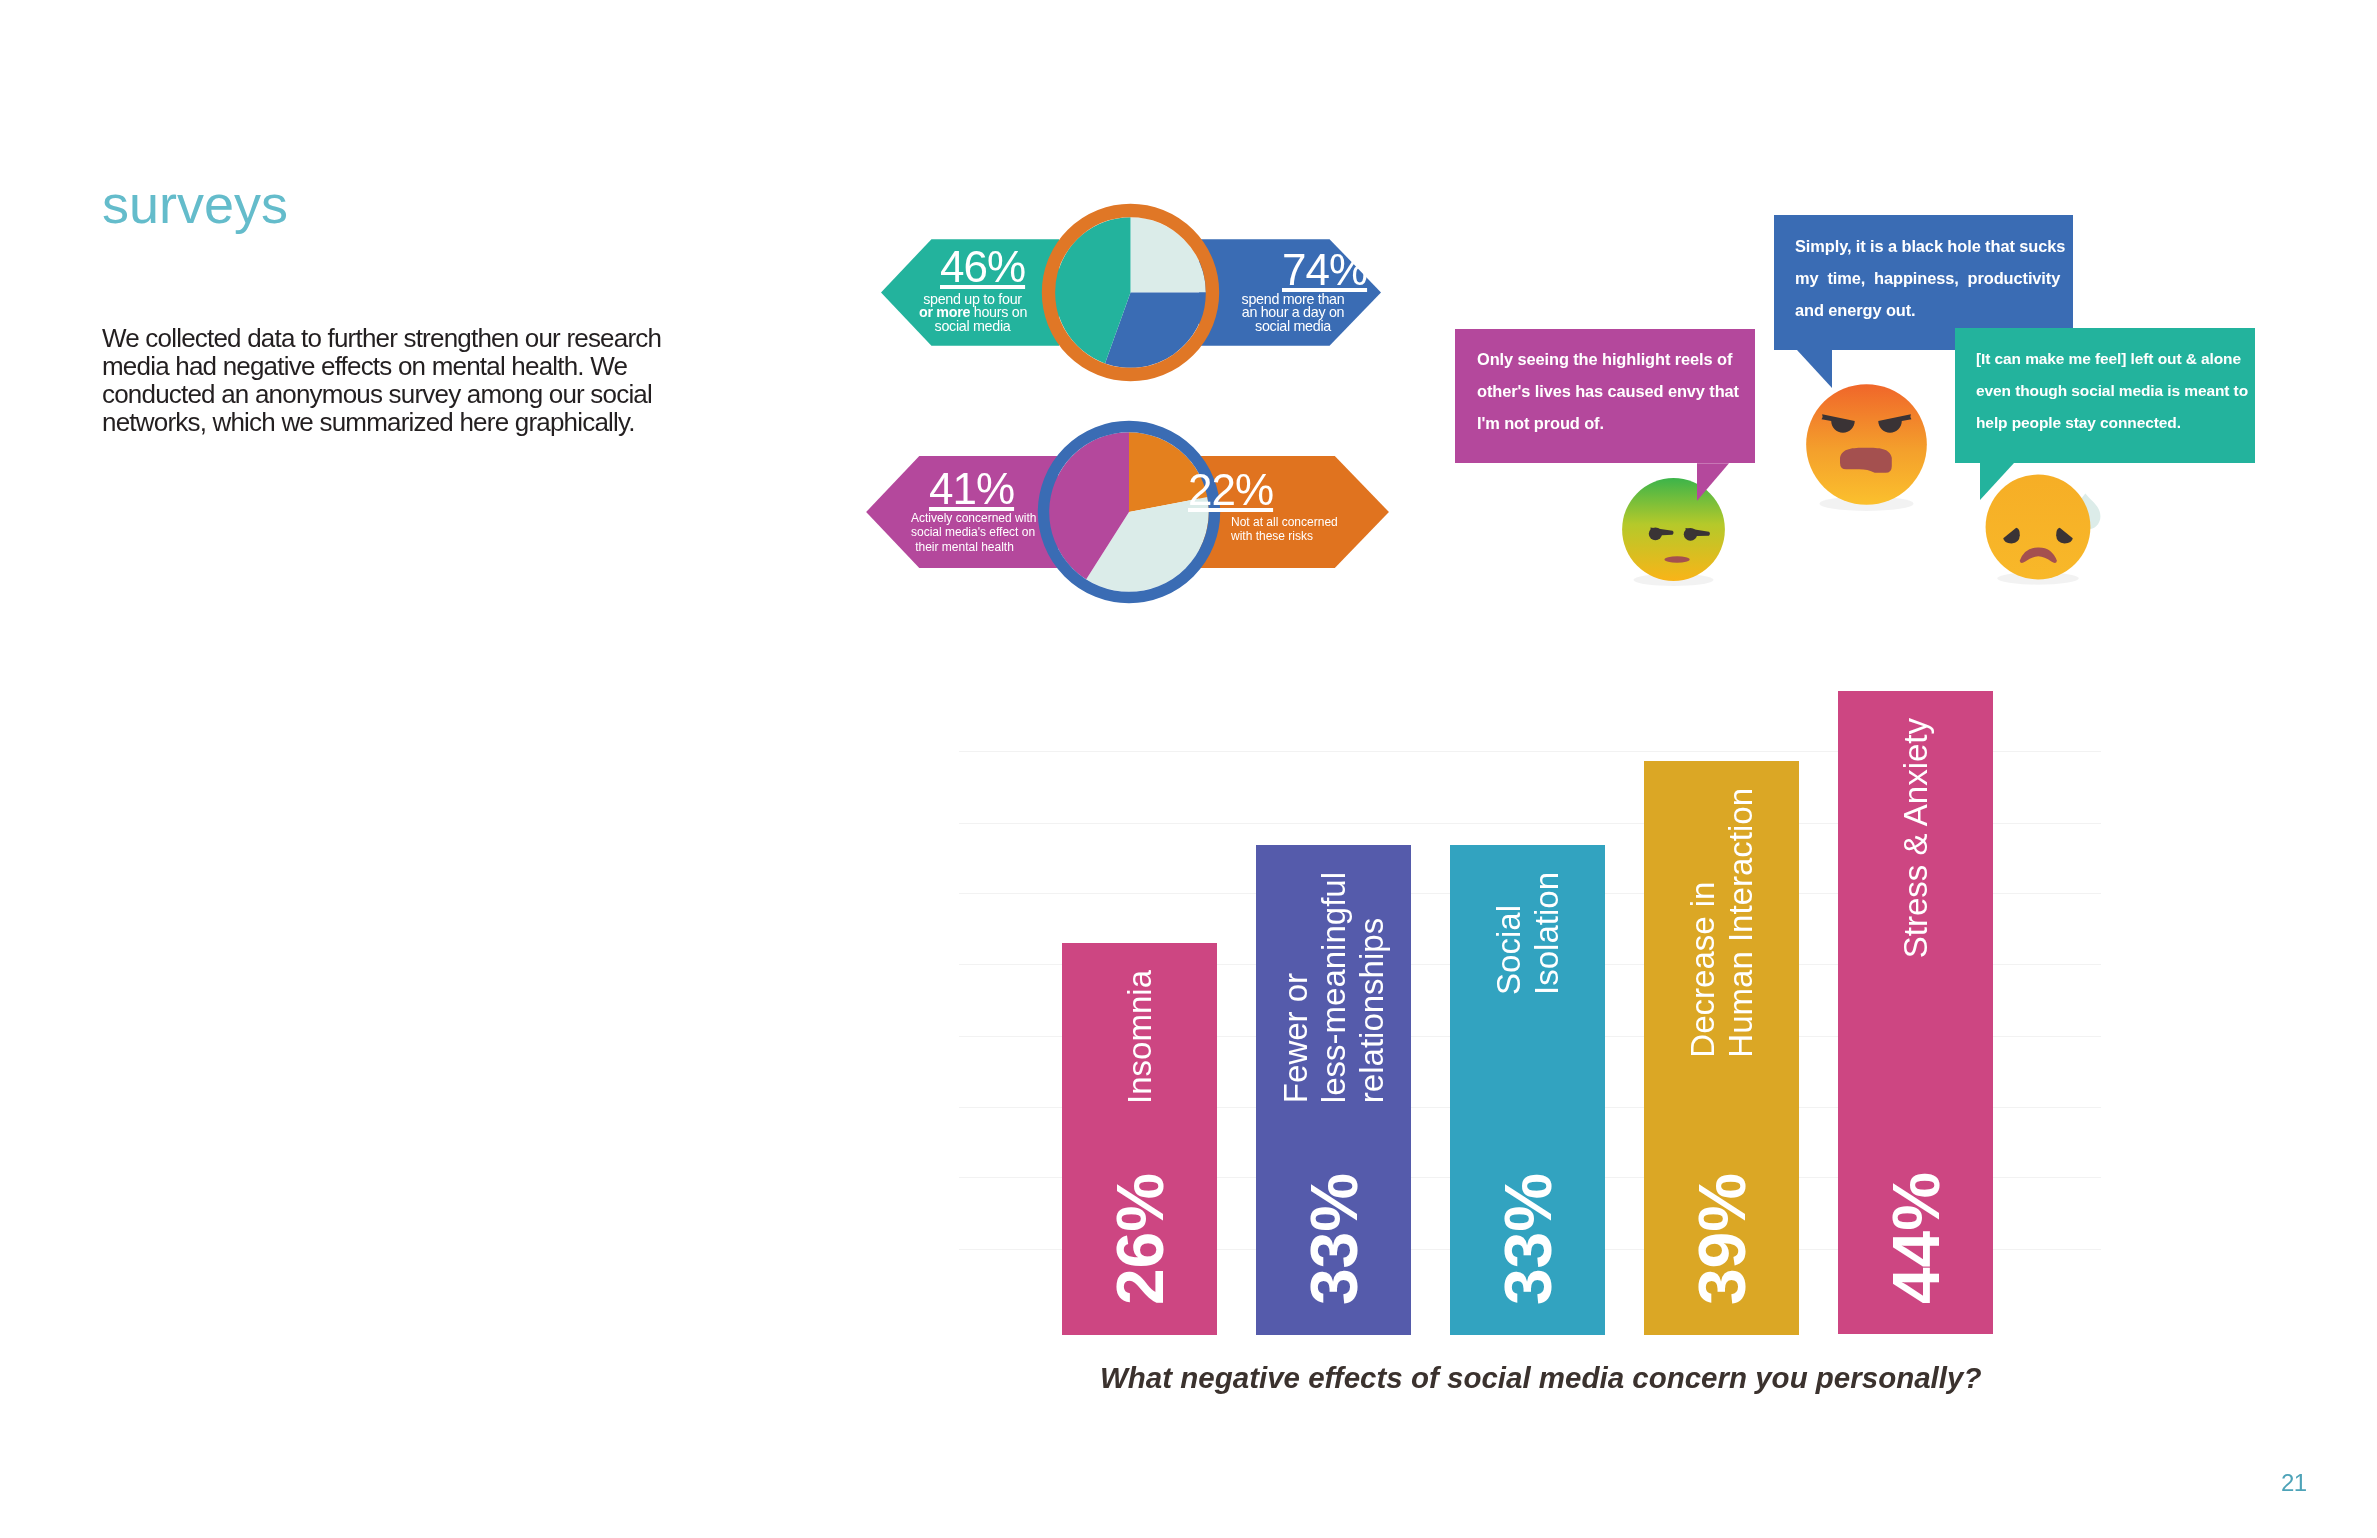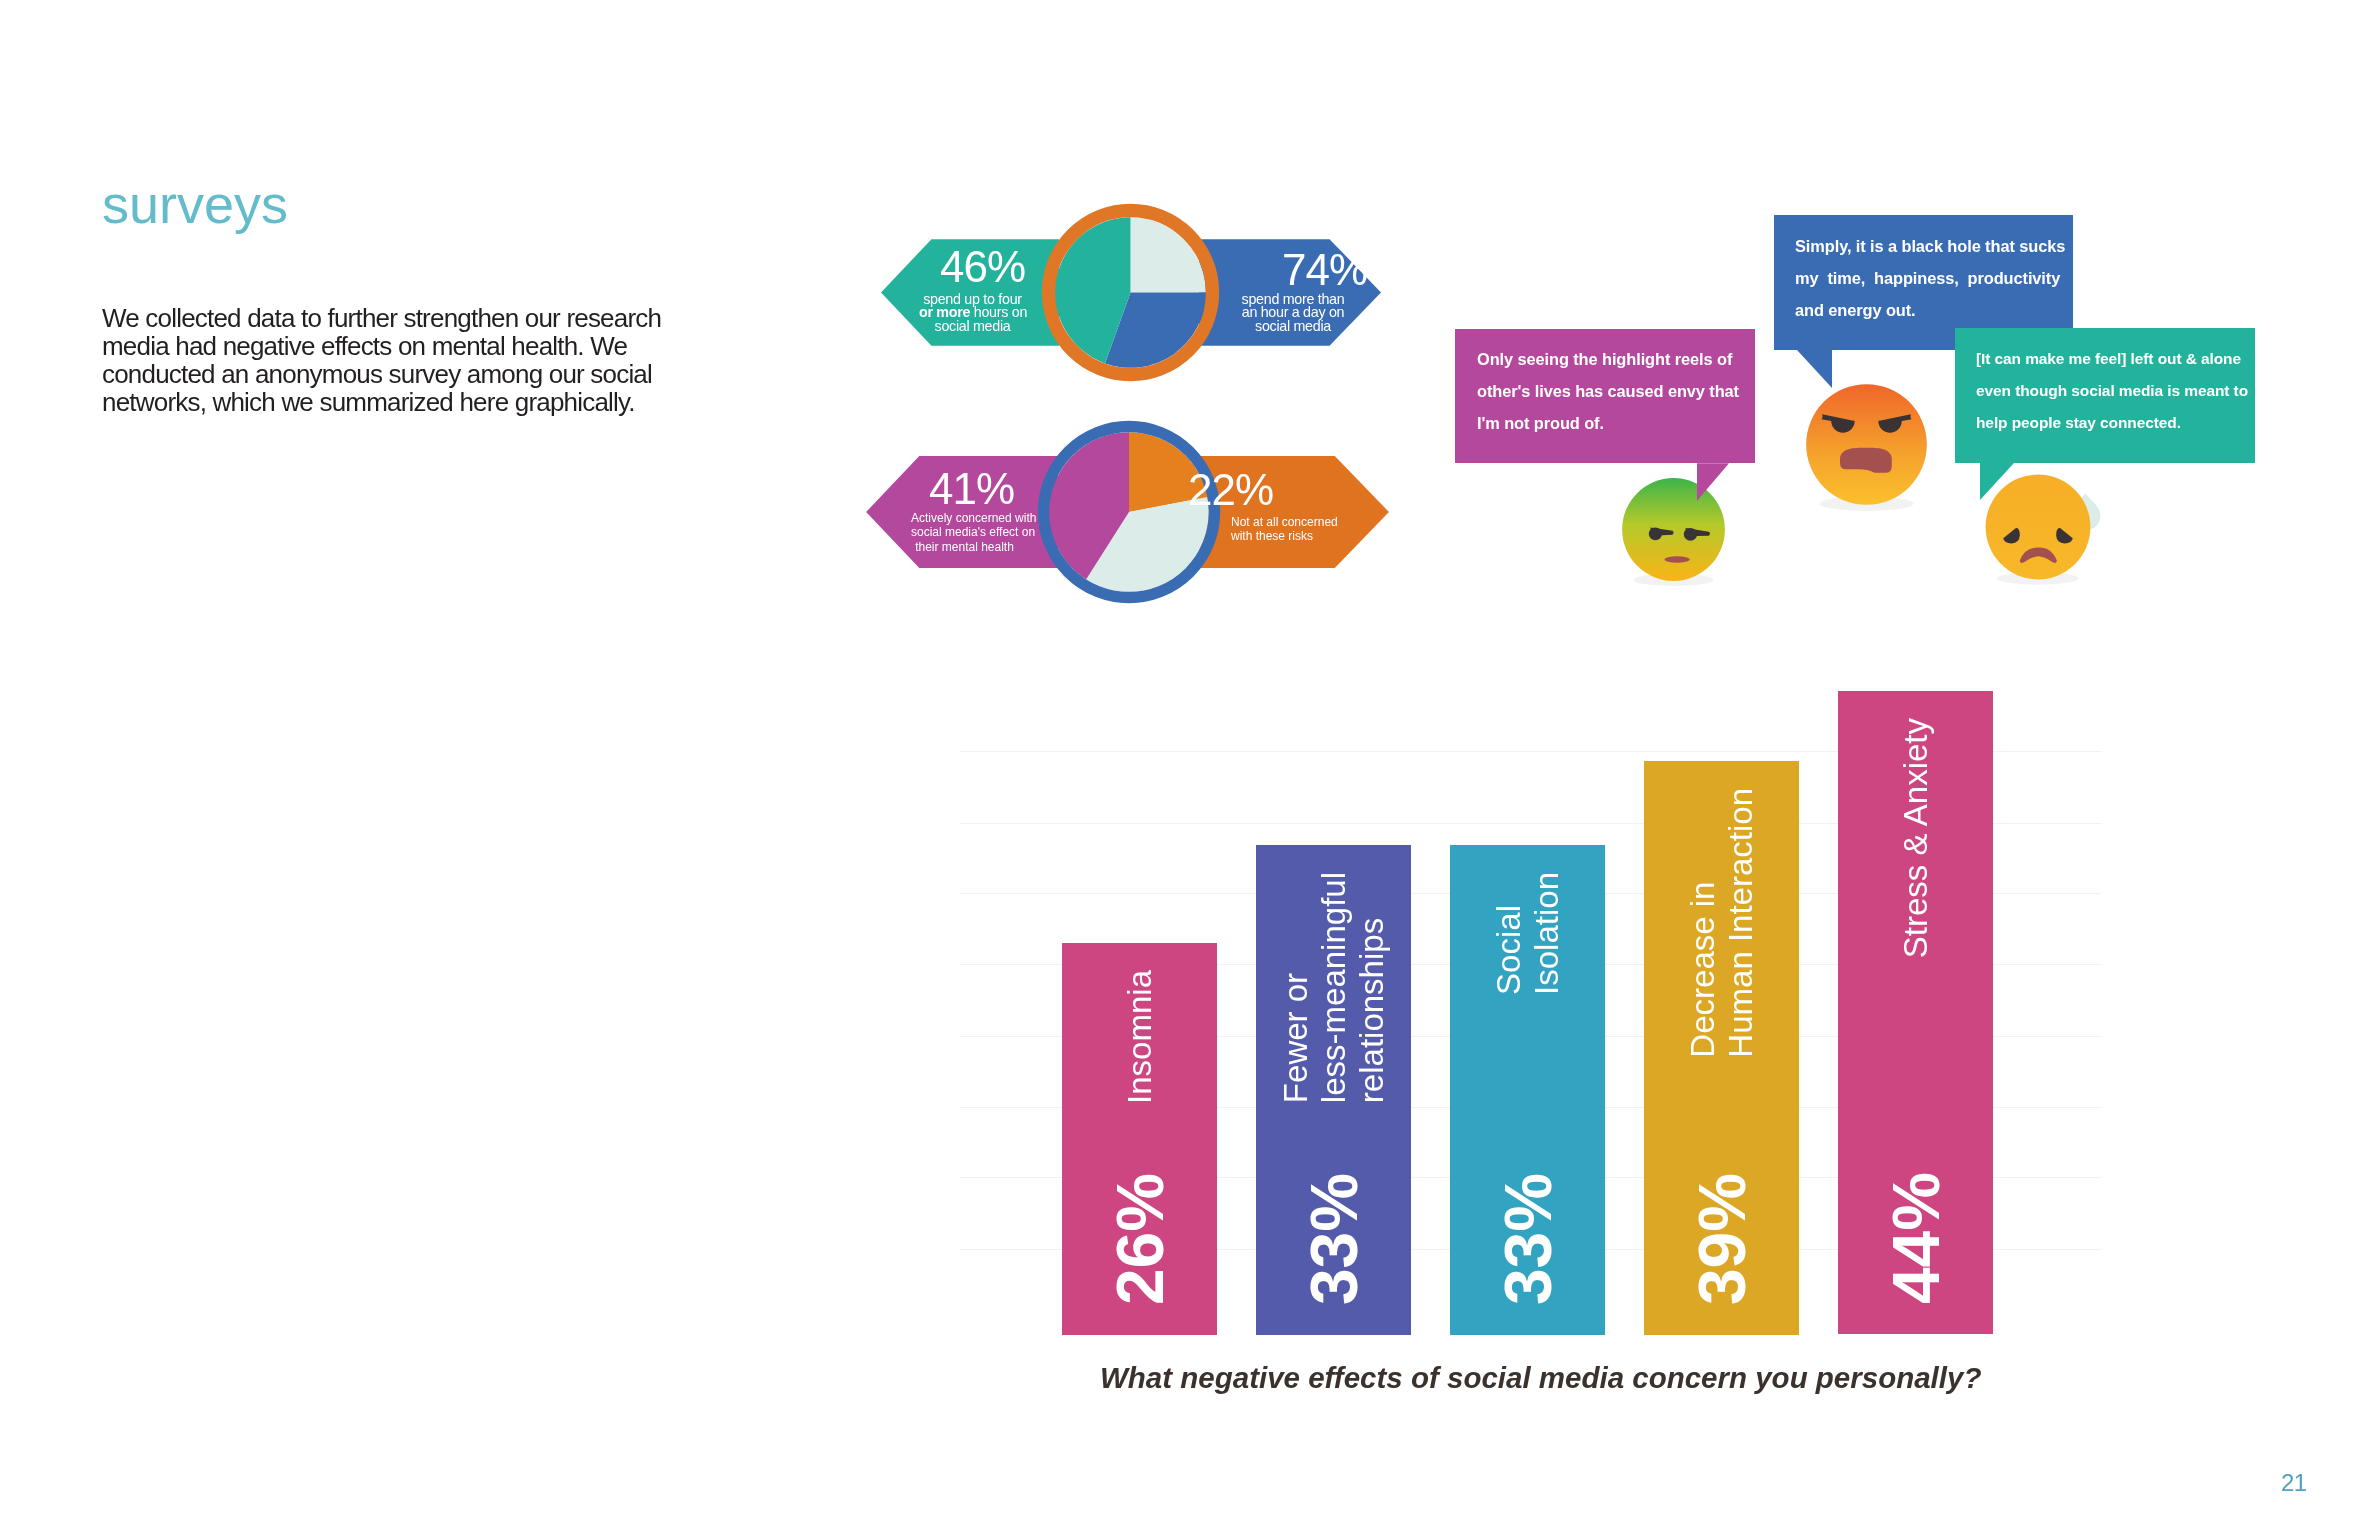--- a/index.html
+++ b/index.html
@@ -2,31 +2,31 @@
 <html style="font-size:15px"><head>
 <meta charset="utf-8">
 <style>
   html,body{margin:0;padding:0;background:#fff;}
   body{width:2378px;height:1539px;position:relative;overflow:hidden;
        font-family:"Liberation Sans",sans-serif;-webkit-font-smoothing:antialiased;}
   .page{position:absolute;left:0;top:0;width:2378px;height:1539px;background:#ffffff;overflow:hidden;}
   
   #title{position:absolute;left:102px;top:177px;font-size:54px;line-height:1;
          color:#64bccb;font-weight:400;}
-  #intro{position:absolute;left:102px;top:304px;width:571px;font-size:26px;
+  #intro{position:absolute;left:102px;top:324px;width:571px;font-size:26px;
          line-height:28px;color:#231f20;font-weight:400;letter-spacing:-0.8px;}
   #intro .ln{display:block;white-space:pre;}
   #pagenum{position:absolute;left:2281px;top:1469px;font-size:24px;color:#4ea3b8;letter-spacing:-0.5px;}
 
   
   .statrow{position:absolute;}
   .arrowshape{position:absolute;}
   .arrowshape svg{display:block;}
   .arrowtxt{position:absolute;color:#ffffff;}
-  .arrowtxt .big{position:absolute;font-size:46px;line-height:1;font-weight:400;}
+  .arrowtxt .big{position:absolute;font-size:46px;line-height:1;font-weight:400;text-decoration:underline;}
   .arrowtxt .sub{position:absolute;font-size:17px;line-height:13.3px;font-weight:400;}
   .arrowtxt .sub .l{display:block;white-space:pre;}
   .arrowtxt .sub b{font-weight:700;}
   .piewrap{position:absolute;}
   .piewrap svg{display:block;overflow:visible;}
 
   
   .bubble{position:absolute;}
   .bubble .body{position:absolute;left:0;top:0;}
   .bubble .tail{position:absolute;}

